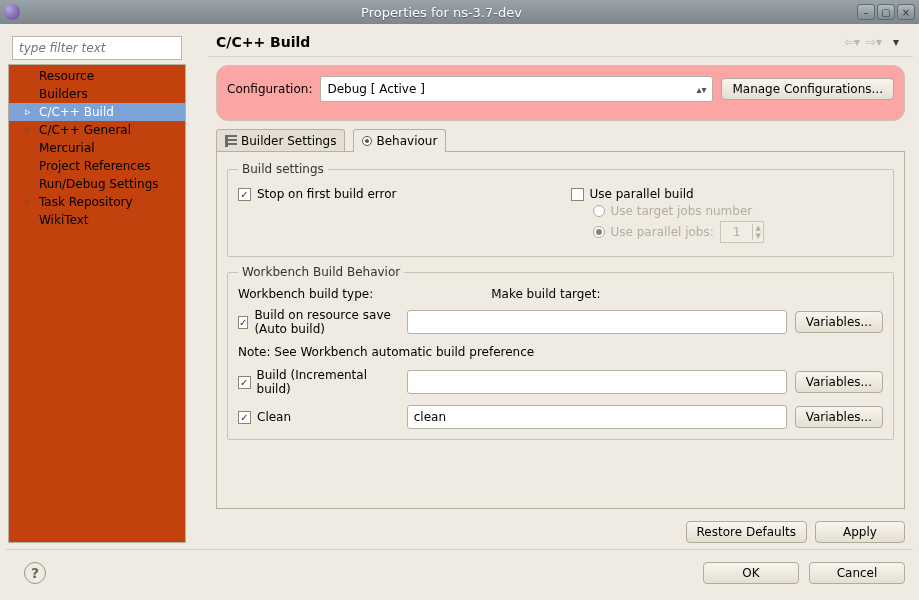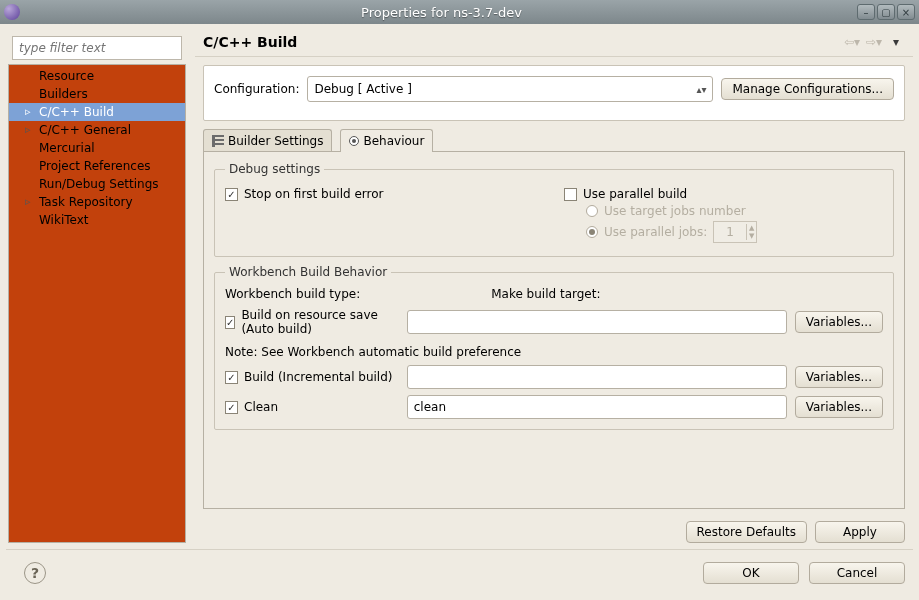--- a/index.html
+++ b/index.html
@@ -3,34 +3,34 @@
 <meta charset="utf-8">
 <style>
   * { box-sizing: border-box; margin: 0; padding: 0; font-family: "DejaVu Sans", "Liberation Sans", Arial, sans-serif; font-size: 12px; }
   body { background: #f0ede5; width: 919px; height: 600px; overflow: hidden; }
   .titlebar { height: 24px; background: linear-gradient(to bottom, #9aa4a8, #7d878b); display: flex; align-items: center; padding: 0 4px; color: #fff; }
   .titlebar .icon { width: 16px; height: 16px; background: radial-gradient(circle at 30% 30%, #b9a7d9, #5b3f99); border-radius: 50%; margin-right: 6px; }
   .titlebar .title { flex: 1; text-align: center; font-weight: normal; font-size: 13px; text-shadow: 0 1px 1px rgba(0,0,0,0.4); }
   .titlebar .winbtns { display: flex; gap: 2px; }
   .titlebar .winbtn { width: 18px; height: 16px; border: 1px solid #5e6b6f; background: linear-gradient(to bottom,#b2bbbe,#828c91); border-radius: 3px; display:flex; align-items:center; justify-content:center; font-size:10px; color:#2f3a3e; cursor:pointer; }
   .dialog-body { display: flex; height: calc(600px - 24px); background: #efebe2; padding: 6px; gap: 4px; flex-direction: column; }
-  .content-row { display: flex; flex: 1; gap: 7px; min-height: 0; justify-content: center; }
+  .content-row { display: flex; flex: 1; gap: 20px; min-height: 0; justify-content: center; }
   .left-pane { width: 182px; display:flex; flex-direction: column; }
   .filter-input { height: 24px; border: 1px solid #bdb7ab; background: #fff; padding: 2px 6px; color: #aaa; font-style: italic; margin: 6px 6px 4px 6px; }
   .tree { flex: 1; background: #c2410c; border: 1px solid #b6b0a3; margin: 0 2px 2px 2px; padding-top: 2px; overflow: auto; }
   .tree-item { padding: 2px 4px 2px 30px; white-space: nowrap; cursor: default; position: relative; }
   .tree-item.expandable::before { content: "▹"; position: absolute; left: 16px; top: 2px; color: #555; font-size: 11px; }
   .tree-item.selected { background: #7da2d6; color: #fff; }
   .tree-item.selected.expandable::before { color: #fff; }
   .right-pane { flex: 1; display: flex; flex-direction: column; background: #efebe2; min-width: 0; }
   .header-row { display: flex; align-items: center; padding: 4px 8px 6px 8px; border-bottom: 1px solid #d6d1c5; }
   .header-row h1 { font-size: 14px; font-weight: bold; flex: 1; }
   .nav-arrow { width: 18px; height: 16px; margin-left: 4px; color: #bdb7ab; display:flex; align-items:center; justify-content:center; }
   .nav-arrow.dark { color: #3a3a3a; }
-  .config-area { border: 1px solid #c9c3b6; margin: 8px; padding: 10px 10px 18px 10px; background: #ffffff; border-radius: 2px; display:flex; align-items:center; gap: 8px; }
+  .config-area { border: 1px solid #c9c3b6; margin: 8px; padding: 10px 10px 18px 10px; background: #fca5a5; border-radius: 12px; display:flex; align-items:center; gap: 8px; }
   .combo { flex: 1; height: 26px; border: 1px solid #b6b0a3; background: #fff; display:flex; align-items:center; padding: 0 6px; justify-content: space-between; border-radius: 3px; }
   .combo .caret { font-size: 10px; color: #555; }
   .btn { height: 22px; padding: 0 10px; border: 1px solid #b2ab9d; background: linear-gradient(to bottom, #f8f5ed, #e4dfd2); border-radius: 4px; cursor: pointer; display:inline-flex; align-items:center; justify-content:center; }
   .tabs { display: flex; align-items: flex-end; margin: 0 8px -1px 8px; }
   .tab { border: 1px solid #b6b0a3; border-bottom: none; padding: 4px 8px; background: #e4dfd2; display:flex; align-items:center; gap: 4px; cursor:pointer; border-top-left-radius: 3px; border-top-right-radius: 3px; margin-right: 8px; }
   .tab.active { background: #efebe2; position: relative; z-index: 2; }
   .tab-icon { width: 12px; height: 12px; display:inline-block; }
   .tab-icon.list { background: repeating-linear-gradient(#6b6b6b, #6b6b6b 2px, transparent 2px, transparent 4px); border-left: 3px solid #6b6b6b; }
   .tab-icon.radio { border: 1px solid #555; border-radius: 50%; width: 10px; height: 10px; position:relative; }
   .tab-icon.radio::after { content:""; position:absolute; top:2px; left:2px; width:4px; height:4px; background:#555; border-radius:50%; }
@@ -115,21 +115,21 @@
         </div>
         <div class="tab active">
           <span class="tab-icon radio"></span>
           <span>Behaviour</span>
         </div>
       </div>
 
       <div class="tab-panel">
 
         <fieldset>
-          <legend>Debug settings</legend>
+          <legend>Build settings</legend>
           <div class="row2col">
             <div class="checkbox-row">
               <div class="checkbox">✓</div>
               <span>Stop on first build error</span>
             </div>
             <div>
               <div class="checkbox-row">
                 <div class="checkbox"></div>
                 <span>Use parallel build</span>
               </div>

